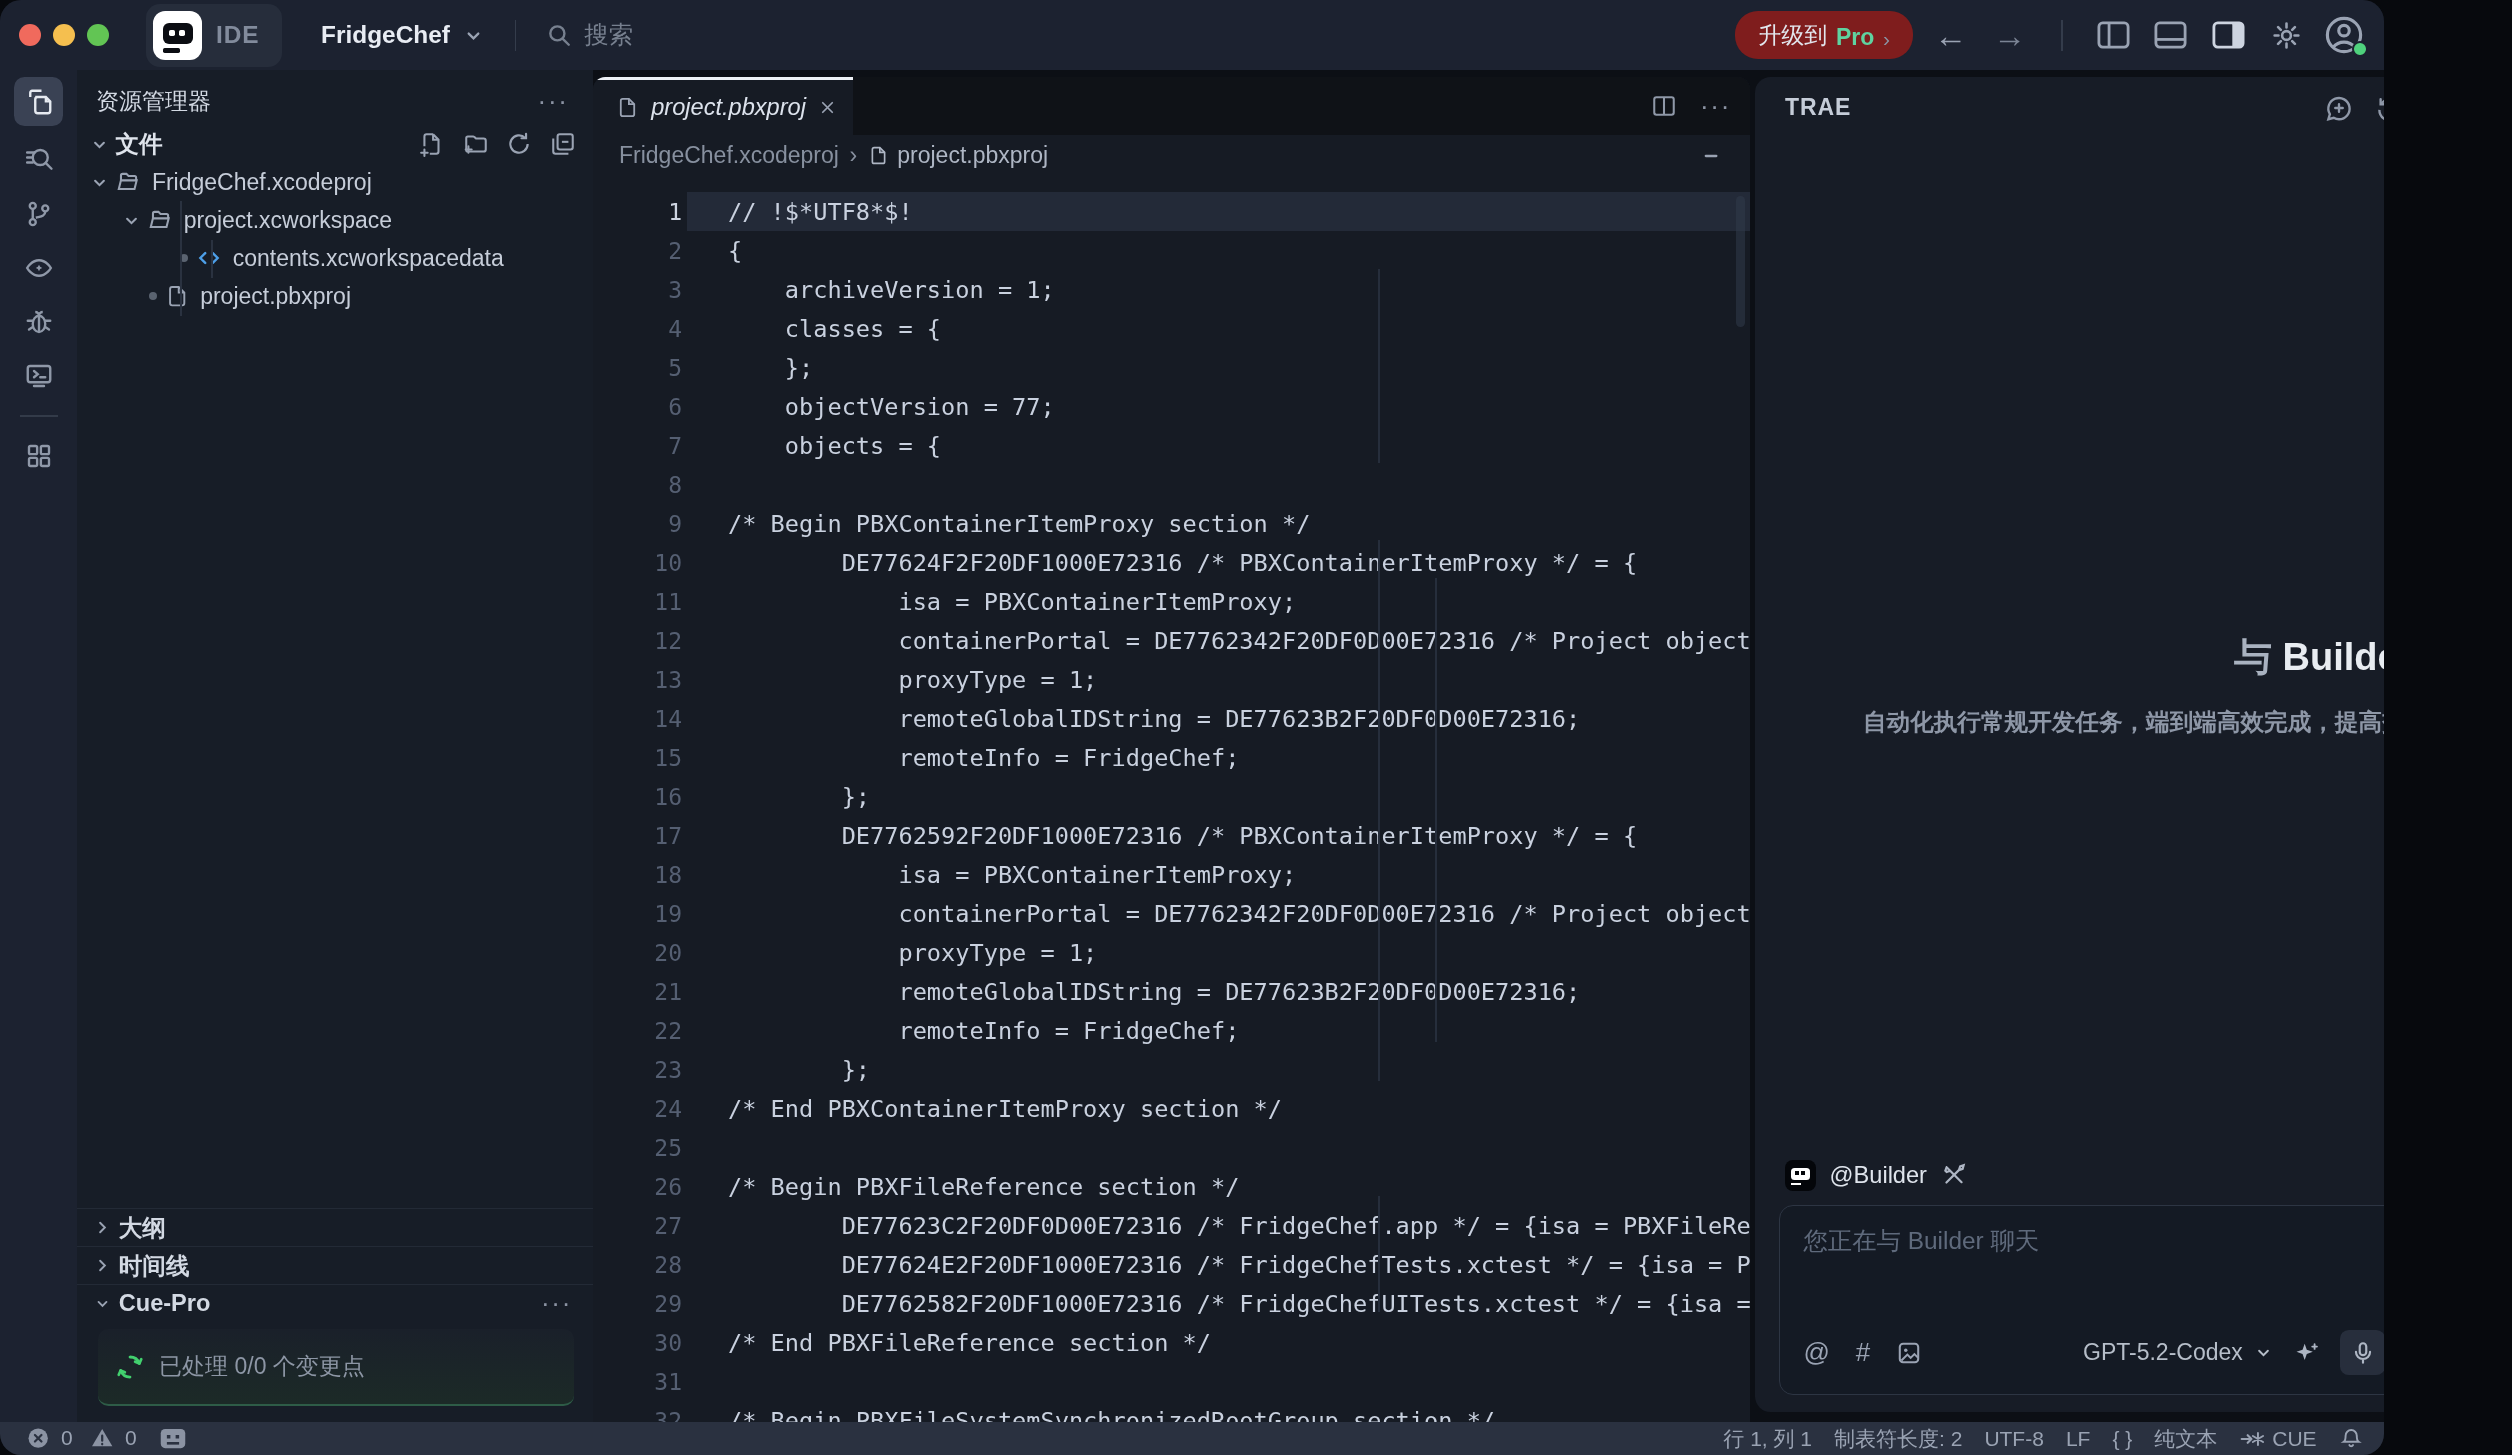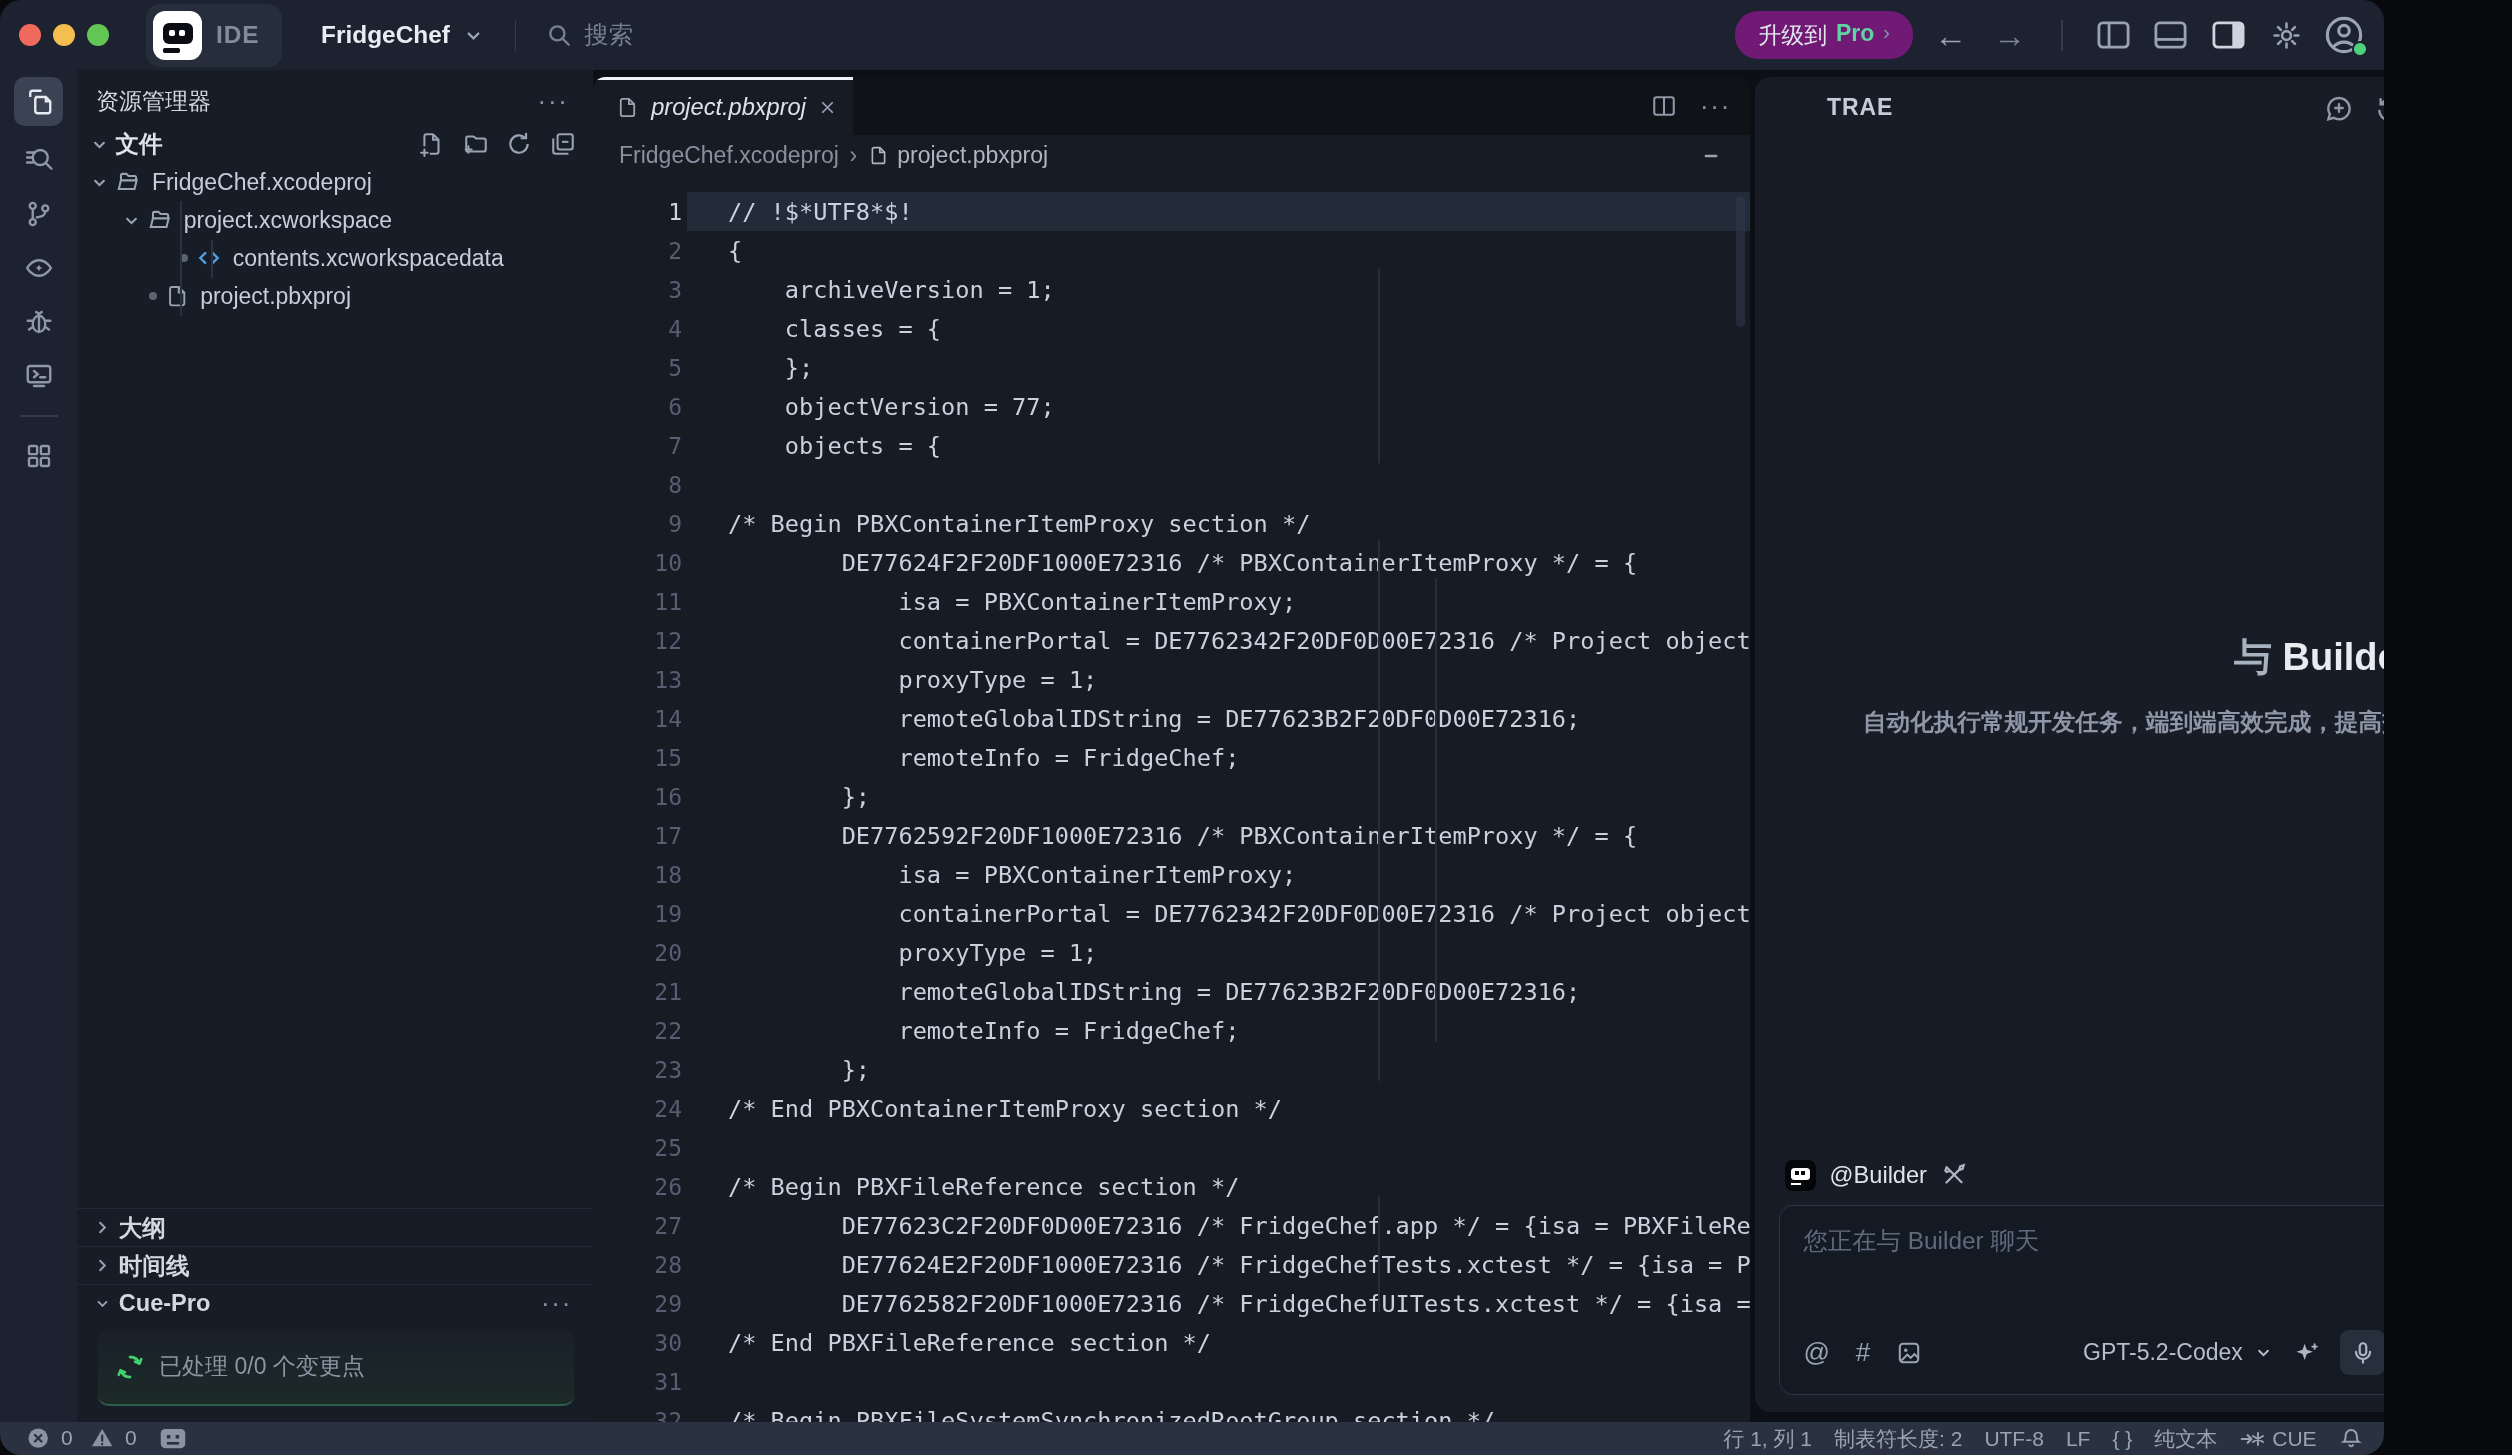--- a/index.html
+++ b/index.html
@@ -16,21 +16,21 @@
   .logo-pill { display:flex; align-items:center; gap:14px; background:#262d3b; border-radius:14px; padding:7px 23px 7px 7px; }
   .app-tile { width:49px; height:49px; background:#ffffff; border-radius:12.2px; position:relative; }
   .app-face { position:absolute; left:9.6px; top:12.2px; width:30px; height:21px; background:#0b0d12; border-radius:6.1px; }
   .app-face i { position:absolute; top:7px; width:6.1px; height:6.1px; background:#fff; border-radius:1.7px; }
   .app-face i.e1{ left:6.1px; } .app-face i.e2{ left:16.6px; }
   .app-underbar { position:absolute; left:9.6px; top:37px; width:17.4px; height:5.2px; background:#0b0d12; border-radius:1.7px; }
   .ide-label { font-size:24.4px; font-weight:600; color:#828b9c; letter-spacing:0.9px; }
   .proj-switch { display:flex; align-items:center; gap:12.2px; margin-left:23px; font-size:24.4px; font-weight:600; color:#e8ecf3; }
   .tb-divider { width:1.7px; height:31px; background:#343c4b; margin:0 14px; }
   .search-box { display:flex; align-items:center; gap:12.2px; color:#77808f; font-size:24.4px; }
-  .upgrade-pill { display:flex; align-items:flex-start; gap:8.7px; background:#701a75; border-radius:23px;
+  .upgrade-pill { display:flex; align-items:flex-end; gap:8.7px; background:#7f1d1d; border-radius:23px;
     padding:8.7px 23px; font-size:23px; color:#e2e7ee; }
   .upgrade-pill .pro { color:var(--accent_green); font-weight:600; }
   .upgrade-pill .chev { color:#8b93a3; font-size:21px; }
   .nav-arrow { font-size:33px; color:#9aa3b3; line-height:1; padding:0 5.2px; }
   .nav-arrow.fwd { color:#7b8494; }
   .tb-icon { display:flex; align-items:center; justify-content:center; width:42px; height:42px; color:#9aa3b3; }
   .avatar-wrap { position:relative; width:42px; height:42px; }
   .avatar-dot { position:absolute; right:-2.6px; bottom:-0.9px; width:15.7px; height:15.7px; border-radius:50%;
     background:var(--avatar_status); border:2.6px solid #1c2230; }
 
@@ -86,21 +86,21 @@
   .code-row .ln { width:89px; text-align:right; color:#555f72; font-size:23px; flex:0 0 89px; }
   .code-row .src { padding-left:46px; white-space:pre; color:#c9d1df; overflow:hidden; }
   .code-row.active { background:linear-gradient(to right, rgba(0,0,0,0) 94px, #232a38 94px); }
   .code-row.active .ln { color:#cdd4e0; }
   .indent-guide { position:absolute; width:1.7px; background:#262e3c; }
   .code-sb { position:absolute; right:5.2px; top:21px; width:8.7px; height:131px; background:#323b4a; border-radius:4.4px; opacity:.55; }
 
   
   .rightpanel { position:absolute; left:1755px; top:7px; width:745px; height:1335px; background:#171c26; border-radius:15.7px; overflow:hidden; }
   .rp-header { height:56px; display:flex; align-items:center; padding:5.2px 23px 0 30px; }
-  .rp-title { font-size:23px; font-weight:600; color:#c5ccd8; letter-spacing:0.9px;margin-left:42px; }
+  .rp-title { font-size:23px; font-weight:600; color:#c5ccd8; letter-spacing:0.9px; }
   .rp-actions { margin-left:auto; display:flex; align-items:center; gap:21px; color:#8f98a8; }
   .rp-vdiv { width:1.7px; height:26px; background:#333b49; }
   .hero { position:absolute; top:429px; left:12px; right:0; display:flex; flex-direction:column; align-items:flex-end;font-weight:bold; }
   .hero-logo { position:relative; width:98px; height:96px; background:#04060a; border-radius:21px; }
   .hero-face { position:absolute; left:19px; top:19px; width:58px; height:45px; border:8.7px solid #e8ecf3; border-radius:8.7px; }
   .hero-face i { position:absolute; top:10.5px; width:11.3px; height:11.3px; background:#e8ecf3; transform:rotate(45deg); }
   .hero-face i.e1 { left:6.1px; } .hero-face i.e2 { left:23.6px; }
   .hero-underbar { position:absolute; left:19px; top:73px; width:30px; height:7.9px; background:#e8ecf3; border-radius:2.6px; }
   .hero-cake { position:absolute; right:-15.7px; bottom:-14px; }
   .hero-title { margin-top:30px; font-size:38px; color:#a9b2c0; }

